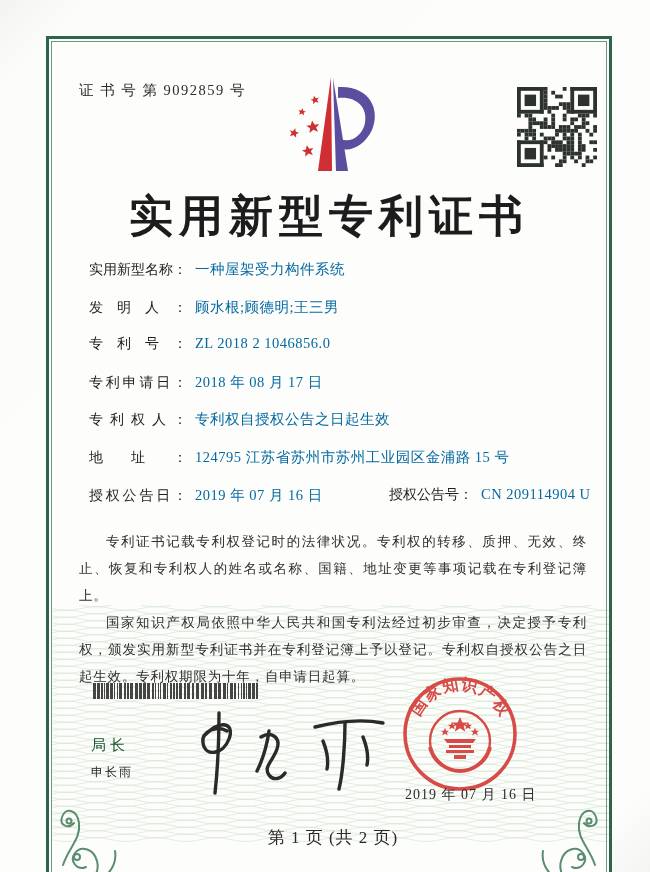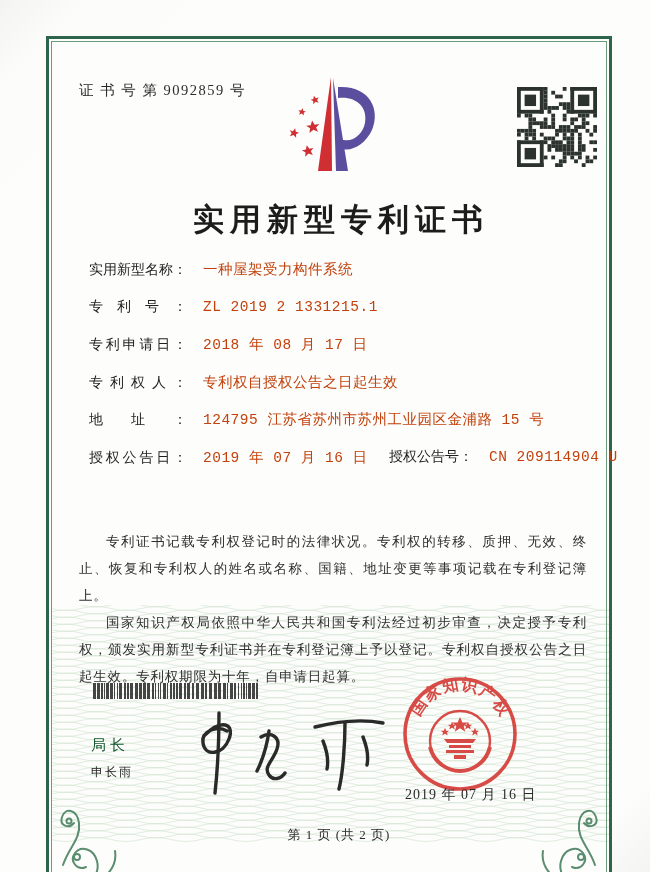--- a/index.html
+++ b/index.html
@@ -18,44 +18,44 @@
   }
   .guilloche{position:absolute;left:2px;top:566px;width:558px;height:238px;}
   .ornament{position:absolute;bottom:4px;width:80px;height:104px;}
   .ornament.left{left:4px;}
   .ornament.right{right:4px;transform:scaleX(-1);}
   .cert-no{position:absolute;left:30px;top:42px;font-size:14.5px;letter-spacing:1.5px;color:#2b2b2b;}
   .logo{position:absolute;left:226px;top:34px;width:110px;height:112px;}
   .qr{position:absolute;left:468px;top:48px;width:80px;height:80px;}
   .title{
     position:absolute;left:0;top:148px;width:100%;text-align:center;
-    font-size:31px;font-weight:700;letter-spacing:6px;color:#1c1c1c;margin:12px;
+    font-size:44px;font-weight:700;letter-spacing:6px;color:#1c1c1c;margin:0;
   }
   .fields{position:absolute;left:40px;top:221px;width:506px;}
   .frow{position:relative;height:37.6px;font-size:14.5px;white-space:nowrap;}
   .flabel{
     display:inline-block;width:98px;text-align:justify;text-align-last:justify;
     font-size:14px;color:#1f1f1f;vertical-align:baseline;
   }
-  .fvalue{margin-left:16px;color:#c2410c;letter-spacing:0.5px;font-family:Liberation Mono, monospace;}
+  .fvalue{margin-left:8px;color:#0369a1;letter-spacing:0.5px;}
   .fgroup2{position:absolute;left:300px;top:0;}
   .body-text{
     position:absolute;left:30px;top:489px;width:508px;
     font-size:13.5px;line-height:27px;color:#2f2f2f;text-align:justify;
   }
   .body-text p{margin:0;text-indent:2em;letter-spacing:0.8px;}
   .barcode{position:absolute;left:44px;top:644px;width:168px;height:16px;}
   .director-title{position:absolute;left:42px;top:697px;font-size:15px;letter-spacing:4px;color:#14532d;}
   .director-name{position:absolute;left:42px;top:725px;font-size:12px;letter-spacing:2px;color:#222;}
   .signature{position:absolute;left:128px;top:658px;width:230px;height:112px;}
   .seal{position:absolute;left:336px;top:620px;width:150px;height:150px;}
   .seal-date{position:absolute;left:356px;top:747px;font-size:14px;letter-spacing:1px;color:#2b2b2b;}
   .footer{
-    position:absolute;left:10px;top:787px;width:100%;text-align:center;
-    font-size:13px;color:#2b2b2b;letter-spacing:1px;
+    position:absolute;left:4px;top:787px;width:100%;text-align:center;
+    font-size:17px;color:#2b2b2b;letter-spacing:1px;
   }
 </style>
 </head>
 <body>
 
 <div class="page">
   <div class="frame">
 
     <svg id="guilloche-svg" class="guilloche">
         <path d="M0 0 q 15 -4 30 0 t 30 0 t 30 0 t 30 0 t 30 0 t 30 0 t 30 0 t 30 0 t 30 0 t 30 0 t 30 0 t 30 0 t 30 0 t 30 0 t 30 0 t 30 0 t 30 0 t 30 0 t 30 0 t 30 0" fill="none" stroke="#cfe2cf" stroke-width="1" opacity="0.6"></path>
@@ -324,21 +324,24 @@
         <rect x="68" y="80" width="4" height="4" fill="#2b332c"></rect>
       </svg>
 
     <h1 class="title">实用新型专利证书</h1>
 
     <div class="fields">
       <div class="frow">
         <span class="flabel">实用新型名称：</span><span class="fvalue">一种屋架受力构件系统</span>
       </div>
       <div class="frow">
-        <span class="flabel">专利号：</span><span class="fvalue">ZL 2019 2 1331215.1</span>
+        <span class="flabel">发明人：</span><span class="fvalue">顾水根;顾德明;王三男</span>
+      </div>
+      <div class="frow">
+        <span class="flabel">专利号：</span><span class="fvalue">ZL 2018 2 1046856.0</span>
       </div>
       <div class="frow">
         <span class="flabel">专利申请日：</span><span class="fvalue">2018 年 08 月 17 日</span>
       </div>
       <div class="frow">
         <span class="flabel">专利权人：</span><span class="fvalue">专利权自授权公告之日起生效</span>
       </div>
       <div class="frow">
         <span class="flabel">地址：</span><span class="fvalue">124795 江苏省苏州市苏州工业园区金浦路 15 号</span>
       </div>

